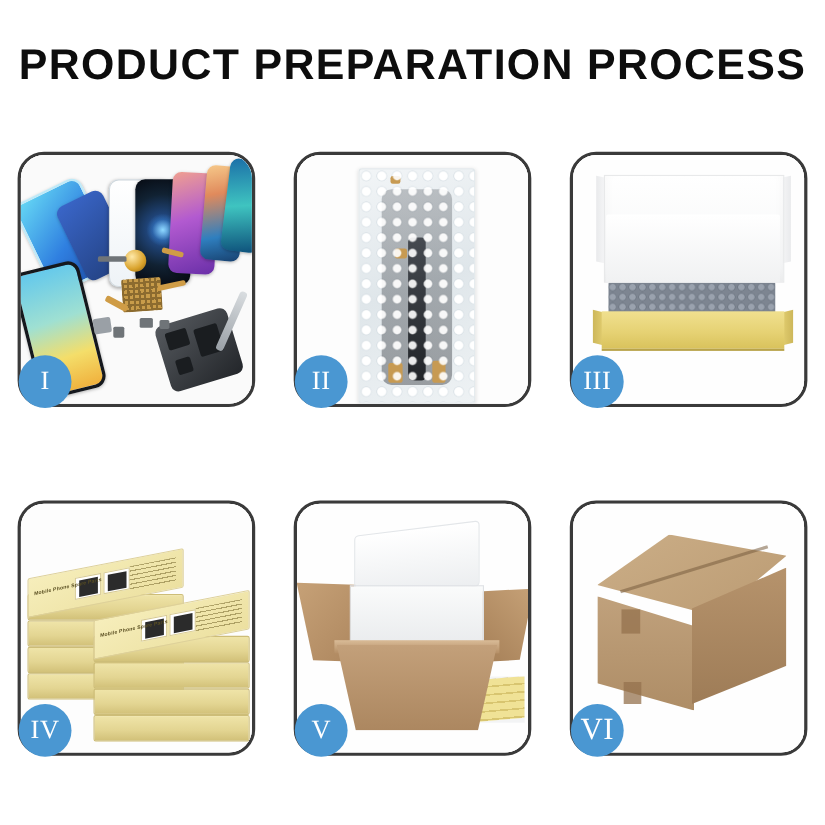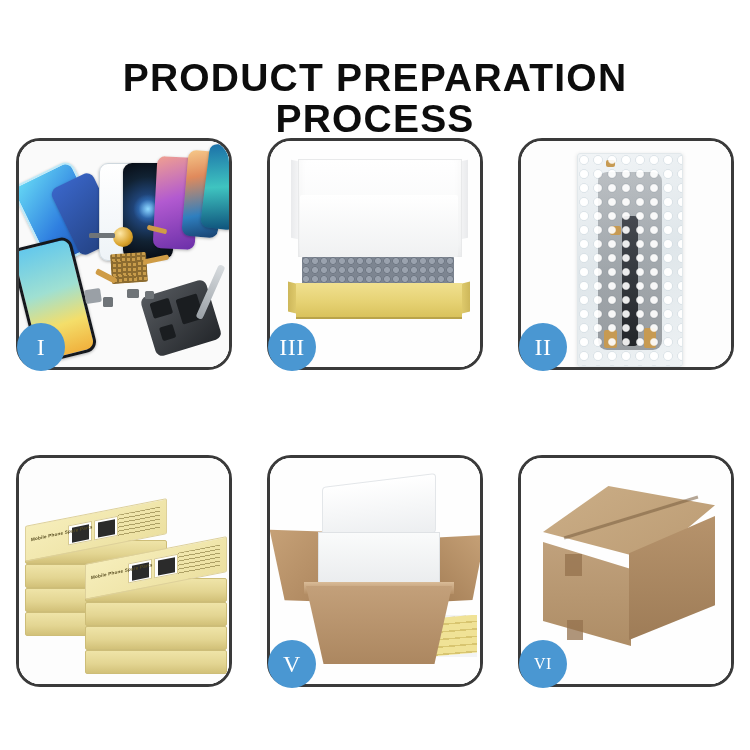--- a/index.html
+++ b/index.html
@@ -17,21 +17,21 @@
   }
 
   
   .header { padding-top: 40px; text-align: center; }
   .title {
     font-size: 39px;
     font-weight: 700;
     letter-spacing: 1.2px;
     color: #0d0d0d;
     line-height: 1.05;
-    margin: 18px;
+    margin: 0;
     font-family: "Liberation Sans", sans-serif;
   }
   .subtitle {
     font-size: 15.5px;
     font-weight: 400;
     color: #1b1b1b;
     margin: 11px 0 0 0;
     letter-spacing: .15px;
   }
 
@@ -73,21 +73,21 @@
     border-radius: 50%;
     background: #4a97d2;
     color: #ffffff;
     font-family: "Liberation Serif", serif;
     font-size: 24px;
     line-height: 48px;
     text-align: center;
     letter-spacing: .5px;
     z-index: 6;
   }
-  .badge.wide { font-size: 16px; }
+  .badge.wide { font-size: 28px; }
 
   
   .s1 { position:absolute; inset:0; background:#fafafa; }
   .s1 .ph {
     position:absolute; border-radius:9px;
     box-shadow:0 1px 3px rgba(0,0,0,.28);
   }
   .s1 .p-blue {
     left:8px; top:28px; width:62px; height:86px;
     background:linear-gradient(150deg,#66d9f5 0%,#2f7fe0 55%,#1f4fae 100%);
@@ -383,49 +383,49 @@
         <div class="flex" style="left:128px;top:86px;width:20px;height:5px;transform:rotate(14deg)"></div>
         <div class="flex" style="left:66px;top:148px;width:16px;height:14px;background:#9aa0a6;transform:rotate(-8deg)"></div>
         <div class="tool"></div>
       </div>
     </div>
     <div class="badge">I</div>
   </div>
 
   <div class="card">
     <div class="card-inner">
-      <div class="s3">
-        <div class="lidL"></div>
-        <div class="lidR"></div>
-        <div class="lid"></div>
-        <div class="foam"></div>
-        <div class="bubbles"></div>
-        <div class="baseL"></div>
-        <div class="baseR"></div>
-        <div class="base"></div>
-      </div>
-    </div>
-    <div class="badge">III</div>
-  </div>
-
-  <div class="card">
-    <div class="card-inner">
       <div class="s2">
         <div class="bag">
           <div class="inner"></div>
           <div class="strip"></div>
           <div class="tab" style="left:28px;top:6px;width:9px;height:7px"></div>
           <div class="tab" style="left:32px;top:72px;width:11px;height:9px"></div>
           <div class="tab" style="left:26px;top:176px;width:13px;height:18px"></div>
           <div class="tab" style="left:66px;top:174px;width:12px;height:20px"></div>
           <div class="gloss"></div>
         </div>
       </div>
     </div>
     <div class="badge">II</div>
+  </div>
+
+  <div class="card">
+    <div class="card-inner">
+      <div class="s3">
+        <div class="lidL"></div>
+        <div class="lidR"></div>
+        <div class="lid"></div>
+        <div class="foam"></div>
+        <div class="bubbles"></div>
+        <div class="baseL"></div>
+        <div class="baseR"></div>
+        <div class="base"></div>
+      </div>
+    </div>
+    <div class="badge">III</div>
   </div>
 
   <div class="card">
     <div class="card-inner">
       <div class="s4">
         <div class="stack">
           <div class="bx" style="left:0;top:64px"></div>
           <div class="bx" style="left:0;top:88px"></div>
           <div class="bx" style="left:0;top:112px"></div>
           <div class="bx" style="left:0;top:136px"></div>
@@ -450,20 +450,21 @@
               </div>
             <div class="win" style="left:68px">
                 <i></i>
               </div>
             <div class="lines"></div>
             <div class="lbl">Mobile Phone Spare Parts</div>
           </div>
         </div>
       </div>
     </div>
+    <div class="badge">IV</div>
   </div>
 
   <div class="card">
     <div class="card-inner">
       <div class="s5">
         <div class="flapL"></div>
         <div class="flapR"></div>
         <div class="foamL"></div>
         <div class="foamBox">
           <div class="inner5">

